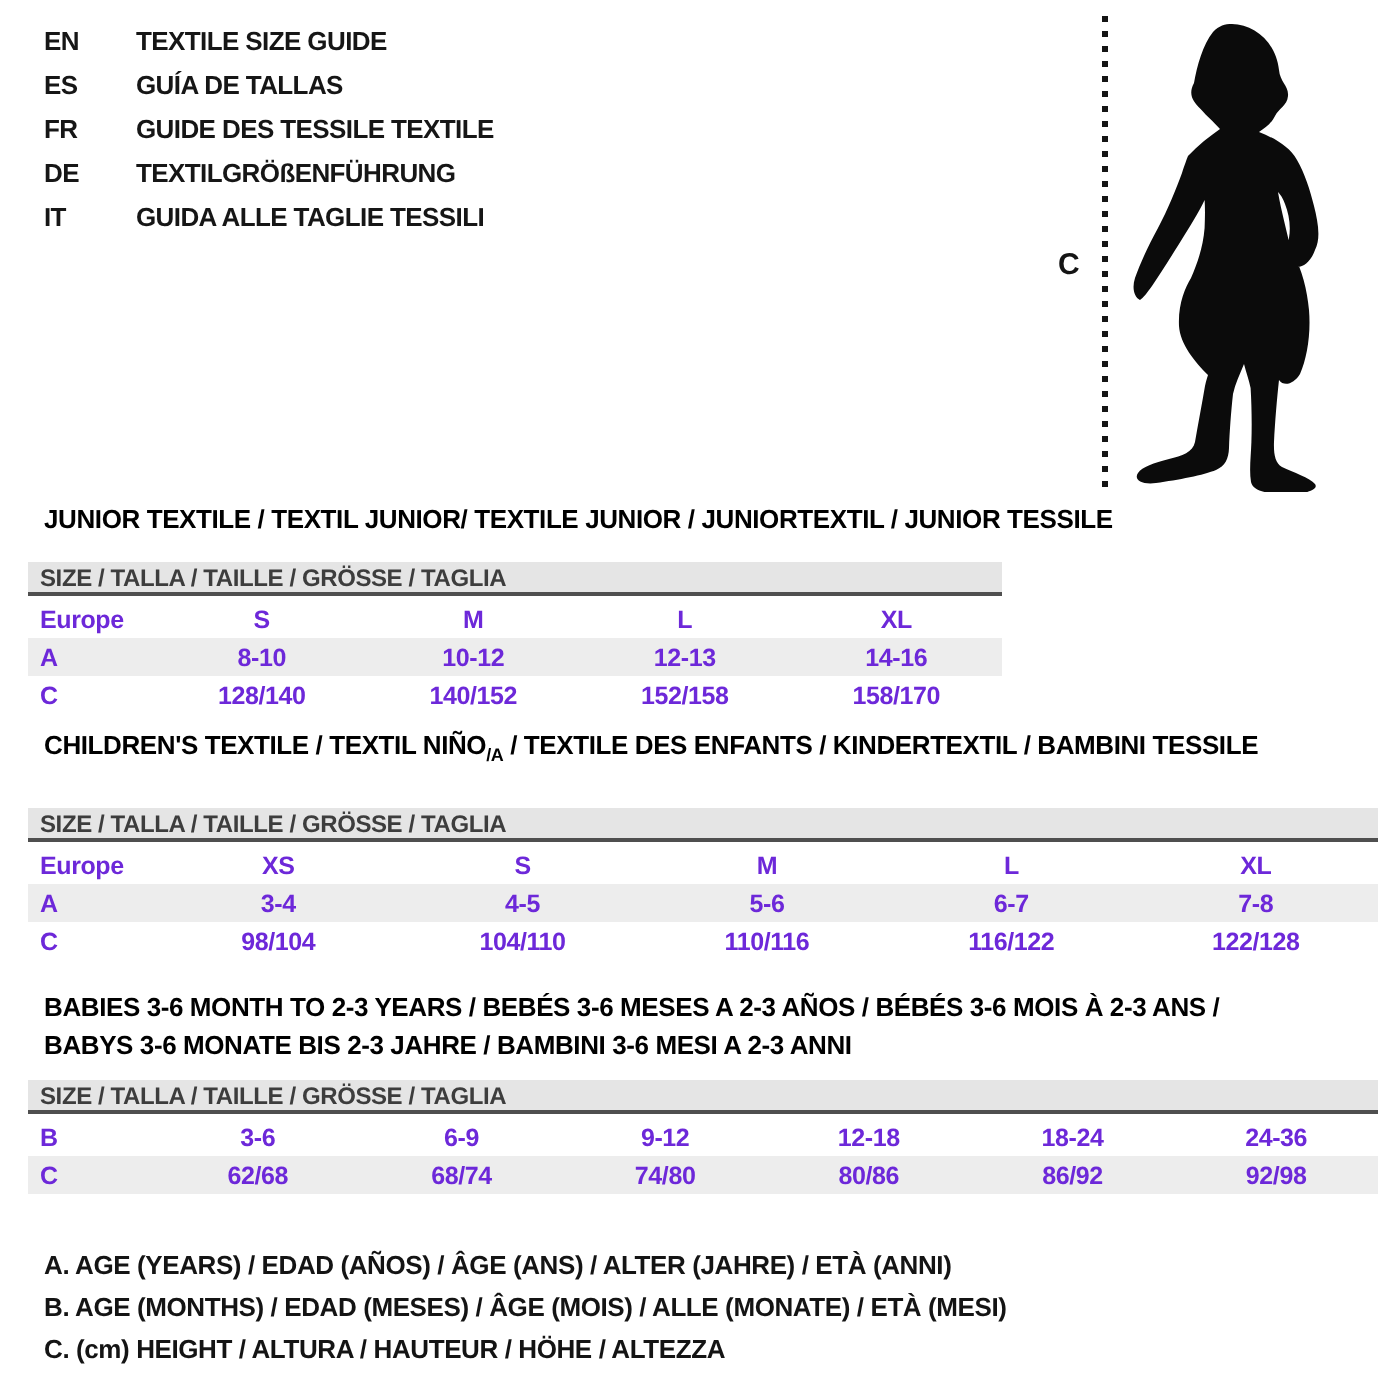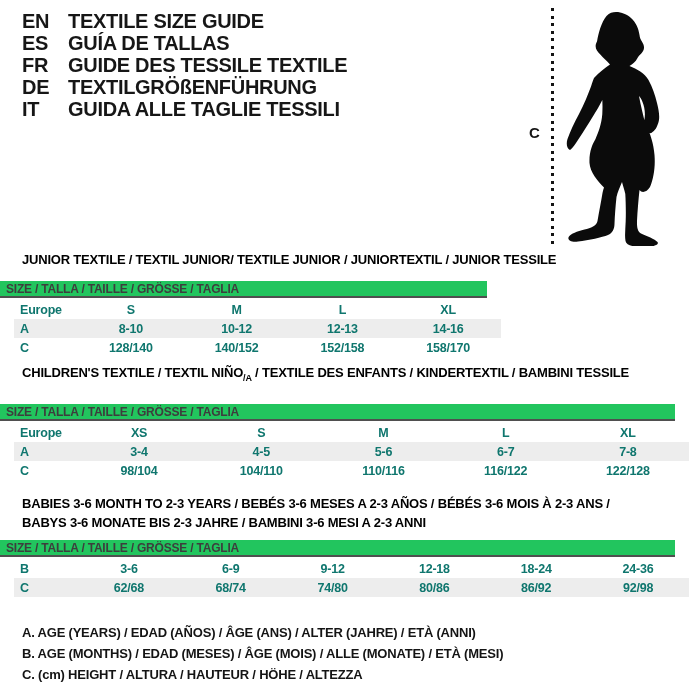--- a/index.html
+++ b/index.html
@@ -4,43 +4,43 @@
 <style>
   html,body{margin:0;padding:0;background:#fff;}
   .canvas{
     position:relative;width:700px;height:700px;background:#ffffff;overflow:hidden;
     font-family:"Liberation Sans",sans-serif;color:#1c1c1c;
     -webkit-font-smoothing:antialiased;
   }
   
   .lang-block{position:absolute;left:22px;top:10px;}
   .lang-row{display:grid;grid-template-columns:46px auto;height:22px;line-height:22px;
-    font-size:20px;font-weight:bold;letter-spacing:-0.3px;color:#161616;}
+    font-size:13px;font-weight:bold;letter-spacing:-0.3px;color:#161616;}
   
   .measure-line{position:absolute;left:551px;top:8px;width:3px;height:238px;
     background:repeating-linear-gradient(to bottom,#141414 0 3px,transparent 3px 7.5px);}
   .measure-label{position:absolute;left:529px;top:124px;font-size:15px;font-weight:bold;color:#141414;}
   .toddler{position:absolute;left:556px;top:2px;width:140px;height:244px;}
   
   .sec-title{position:absolute;left:22px;font-size:13px;font-weight:bold;letter-spacing:-0.2px;color:#000000;line-height:19px;}
   .t1{top:250px;} .t2{top:363px;} .t3{top:494px;}
   .subsmall{font-size:9px;vertical-align:sub;}
   
-  .band{position:absolute;left:0;height:17px;line-height:17px;background:#22c55e;
+  .band{position:absolute;left:14px;height:17px;line-height:17px;background:#e5e5e5;
     border-bottom:2px solid #4f4f4f;padding-left:6px;box-sizing:border-box;
     font-size:12px;font-weight:bold;letter-spacing:-0.2px;color:#3d3d3d;}
   .t1band{top:281px;width:487px;}
   .t2band{top:404px;width:675px;}
   .t3band{top:540px;width:675px;}
   table.tbl{position:absolute;left:14px;border-collapse:collapse;table-layout:fixed;}
   .junior{top:300px;width:487px;}
   .children{top:423px;width:675px;}
   .babies{top:559px;width:675px;}
   .tbl td{height:19px;padding:0;font-size:12.5px;font-weight:bold;letter-spacing:-0.2px;
-    color:#0f766e;text-align:center;vertical-align:middle;}
+    color:#6d28d9;text-align:center;vertical-align:middle;}
   .tbl td.rowlabel{text-align:left;padding-left:6px;}
   .tbl tr.shaded{background:#ededed;}
   
   .legend{position:absolute;left:22px;top:622px;}
   .legend-line{height:21px;line-height:21px;font-size:13px;font-weight:bold;letter-spacing:-0.2px;color:#141414;}
 </style>
 </head>
 <body>
 
 <div class="canvas">

